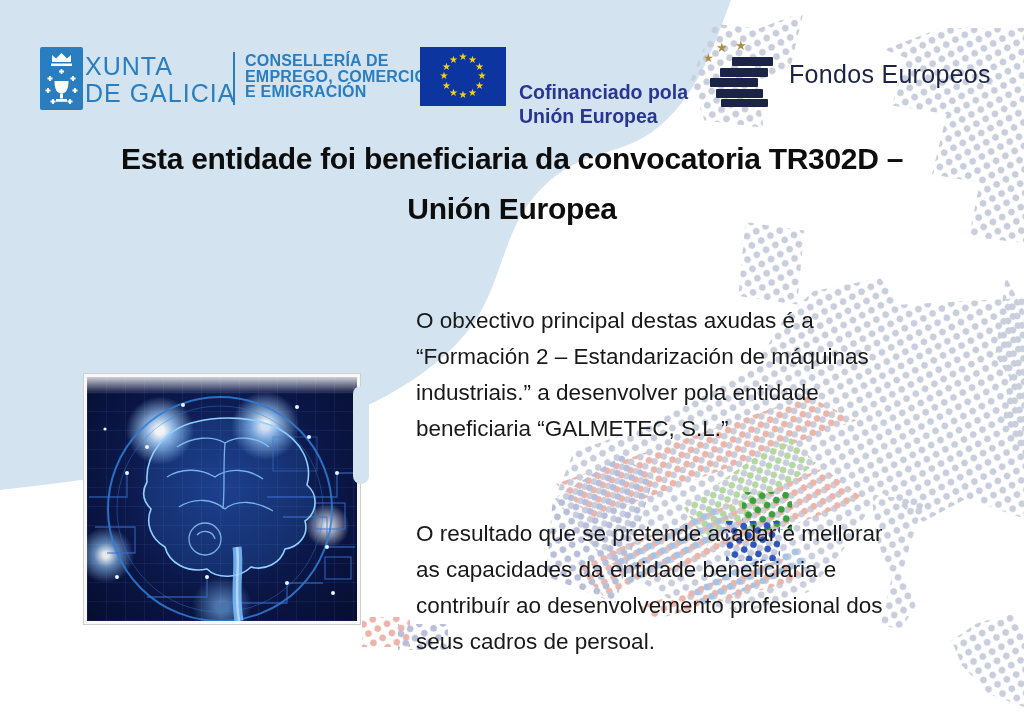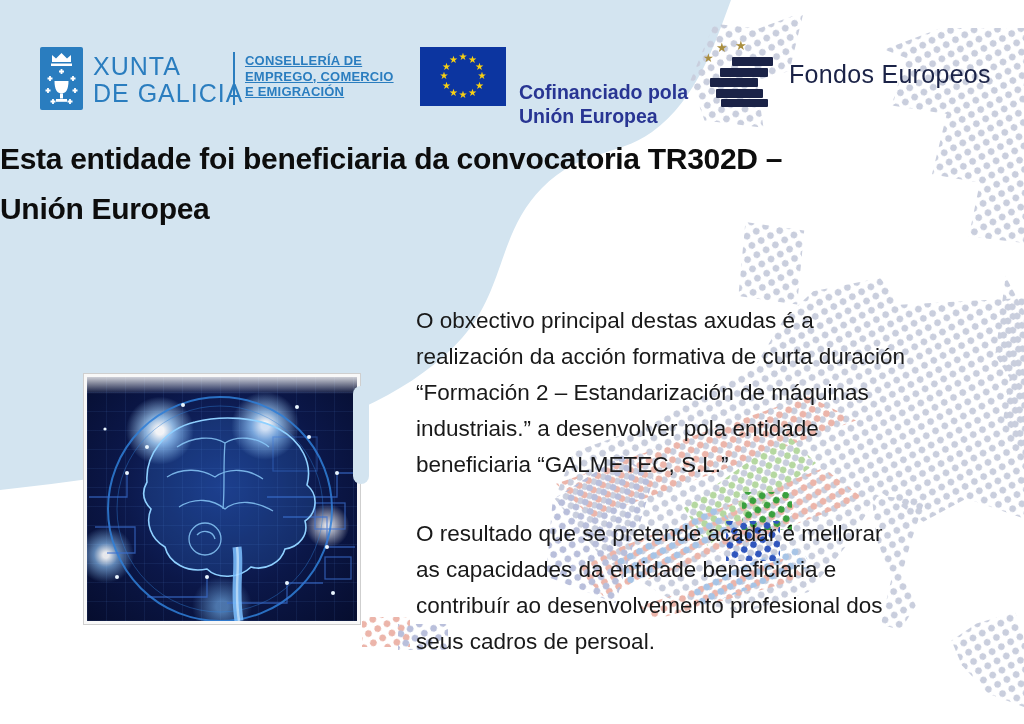--- a/index.html
+++ b/index.html
@@ -13,36 +13,36 @@
 
   
   .dots{position:absolute;z-index:1;overflow:hidden;--dc:var(--dot);}
   .dots::before{content:"";position:absolute;inset:-60%;
     background-image:radial-gradient(circle, var(--dc) 3px, transparent 3.7px);
     background-size:10.5px 10.5px;transform:rotate(-28deg);}
 
   
   .hdr{position:absolute;z-index:5;}
   .xunta-box{left:40px;top:47px;width:43px;height:63px;background:var(--xunta_blue);border-radius:2px;}
-  .xunta-word{left:93px;top:53px;color:var(--xunta_blue);font-size:25px;font-weight:500;
+  .xunta-word{left:85px;top:53px;color:var(--xunta_blue);font-size:25px;font-weight:500;
               letter-spacing:1px;line-height:27px;}
   .xunta-div{left:233px;top:52px;width:2px;height:53px;background:var(--xunta_blue);}
-  .cons{left:245px;top:53px;color:var(--xunta_blue);font-size:13px;font-weight:700;
-        line-height:15.5px;letter-spacing:.2px;text-decoration:underline;}
+  .cons{left:245px;top:53px;color:var(--xunta_blue);font-size:16px;font-weight:700;
+        line-height:15.5px;letter-spacing:.2px;}
   .eu-flag{left:420px;top:47px;width:86px;height:59px;background:var(--eu_flag_blue);}
   .eu-flag span{position:absolute;color:var(--eu_star);font-size:10px;line-height:10px;
                 transform:translate(-50%,-50%);}
   .eu-text{left:519px;top:53px;color:var(--eu_text);font-size:19.5px;font-weight:700;line-height:23.5px;margin-top:28px;}
   .fondos-star{position:absolute;color:var(--fondos_gold);z-index:5;}
   .fbar{position:absolute;background:var(--fondos_navy);z-index:5;border-radius:1px;}
   .fondos-text{left:789px;top:60px;color:var(--fondos_navy);font-size:25px;font-weight:400;
                letter-spacing:.3px;}
 
   
-  .heading{position:absolute;left:0;right:0;top:134px;z-index:6;
+  .heading{position:absolute;left:0;right:0;top:134px;z-index:6;text-align:center;
            color:var(--heading_color);font-size:30px;font-weight:700;line-height:50px;letter-spacing:-.3px;}
   .body-txt{position:absolute;left:416px;width:585px;z-index:6;color:var(--body_color);
             font-size:22.5px;line-height:36px;}
   .p1{top:303px;} .p2{top:516px;}
 
   
   .brain-img{position:absolute;left:84px;top:374px;width:270px;height:244px;z-index:3;
     border:3px solid #f8f8f8;box-shadow:0 0 0 1px #cfcfcf;
     background:
       linear-gradient(180deg, rgba(255,255,255,.8), rgba(255,255,255,0) 7%),
@@ -196,21 +196,20 @@
         <circle cx="210" cy="30" r="2"></circle>
       <circle cx="30" cy="200" r="2"></circle>
         <circle cx="246" cy="216" r="2"></circle>
         <circle cx="18" cy="52" r="1.6"></circle>
     </g>
   </svg>
 </div>
 
 <div class="body-txt p1">
   <div>O obxectivo principal destas axudas é a</div>
-  <div>realización da acción formativa de curta duración</div>
   <div>“Formación 2 – Estandarización de máquinas</div>
   <div>industriais.” a desenvolver pola entidade</div>
   <div>beneficiaria “GALMETEC, S.L.”</div>
 </div>
 <div class="body-txt p2">
   <div>O resultado que se pretende acadar é mellorar</div>
   <div>as capacidades da entidade beneficiaria e</div>
   <div>contribuír ao desenvolvemento profesional dos</div>
   <div>seus cadros de persoal.</div>
 </div>

